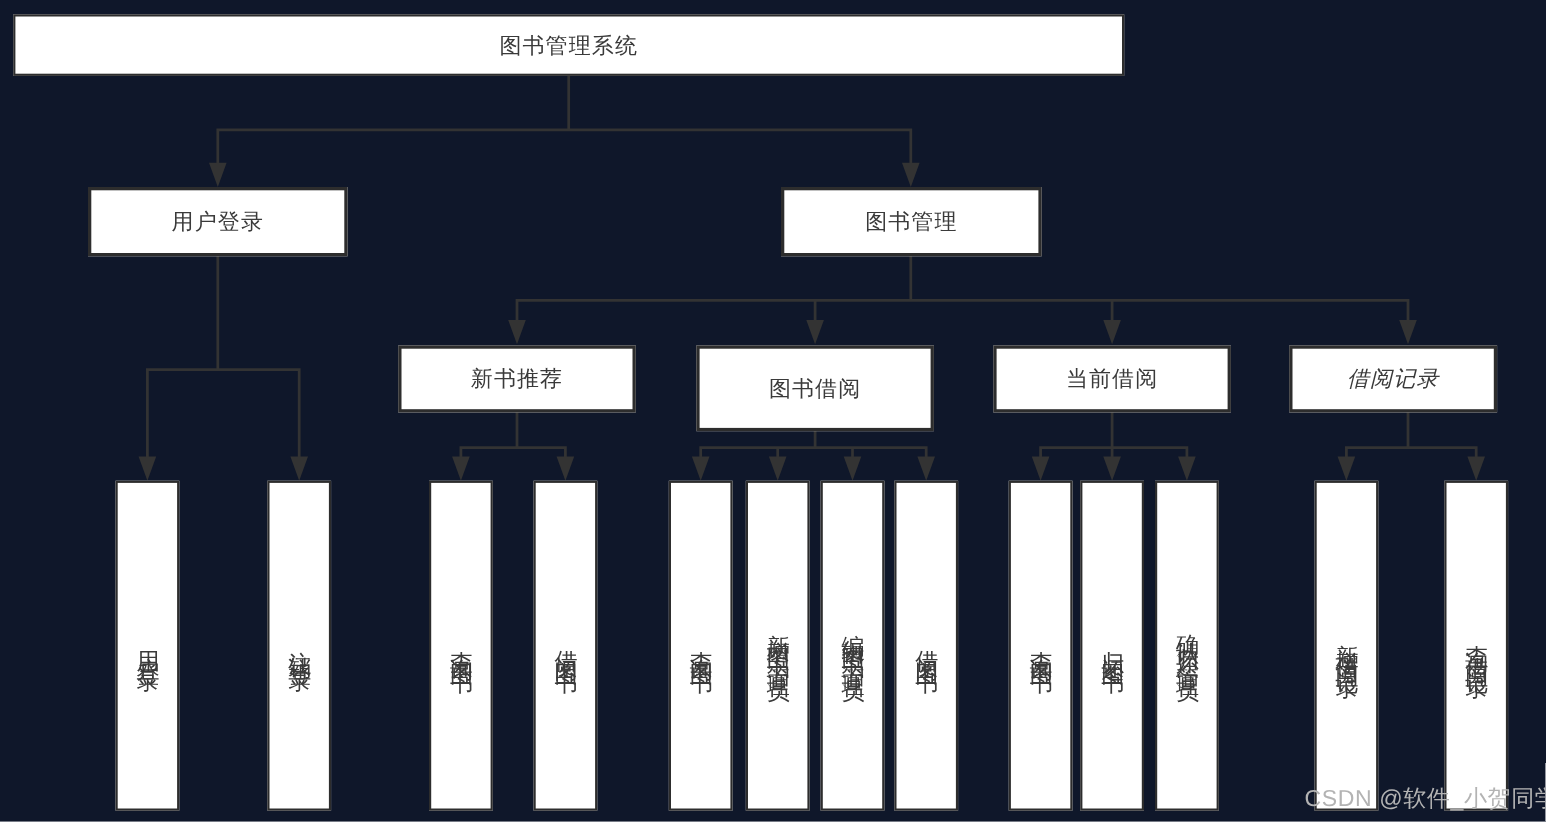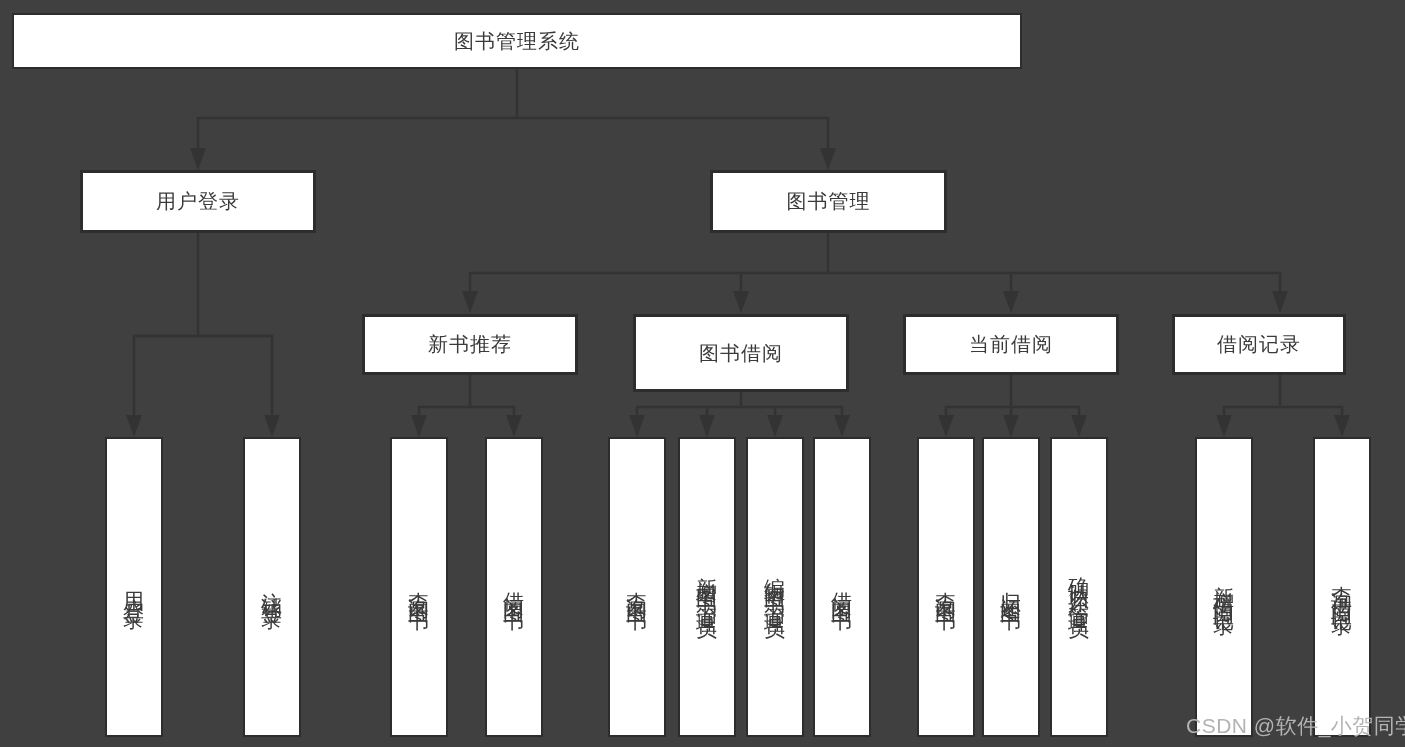--- a/index.html
+++ b/index.html
@@ -1,20 +1,20 @@
 <!DOCTYPE html>
 <html><head>
 <meta charset="utf-8">
 <style>
   html, body { margin: 0; padding: 0; background: #ffffff; }
   #canvas {
     position: relative;
     width: 1405px;
     height: 747px;
-    background: #404040;
+    background: #0f172a;
     font-family: "Liberation Sans", "DejaVu Sans", sans-serif;
     overflow: hidden;
   }
   #connector-layer {
     position: absolute;
     left: 0; top: 0;
     width: 1405px; height: 747px;
     pointer-events: none;
   }
   .box {
@@ -99,21 +99,21 @@
   </svg>
 
   <div class="box h root" style="left:12px; top:13px; width:1010px; height:56px;">图书管理系统</div>
 
   <div class="box h" style="left:80px; top:170px; width:236px; height:63px;">用户登录</div>
   <div class="box h" style="left:710px; top:170px; width:237px; height:63px;">图书管理</div>
 
   <div class="box h" style="left:362px; top:314px; width:216px; height:61px;">新书推荐</div>
   <div class="box h" style="left:633px; top:314px; width:216px; height:78px;">图书借阅</div>
   <div class="box h" style="left:903px; top:314px; width:216px; height:61px;font-family:Liberation Serif, serif;">当前借阅</div>
-  <div class="box h" style="left:1172px; top:314px; width:174px; height:61px;">借阅记录</div>
+  <div class="box h" style="left:1172px; top:314px; width:189px; height:61px;font-style:italic;">借阅记录</div>
 
   <div class="box v" style="left:105px; top:437px; width:58px; height:300px;">用户登录</div>
   <div class="box v" style="left:243px; top:437px; width:58px; height:300px;">注销登录</div>
 
   <div class="box v" style="left:390px; top:437px; width:58px; height:300px;">查询图书</div>
   <div class="box v" style="left:485px; top:437px; width:58px; height:300px;">借阅图书</div>
 
   <div class="box v" style="left:608px; top:437px; width:58px; height:300px;">查询图书</div>
   <div class="box v" style="left:678px; top:437px; width:58px; height:300px;">新增图书（管理员）</div>
   <div class="box v" style="left:746px; top:437px; width:58px; height:300px;">编辑图书（管理员）</div>

